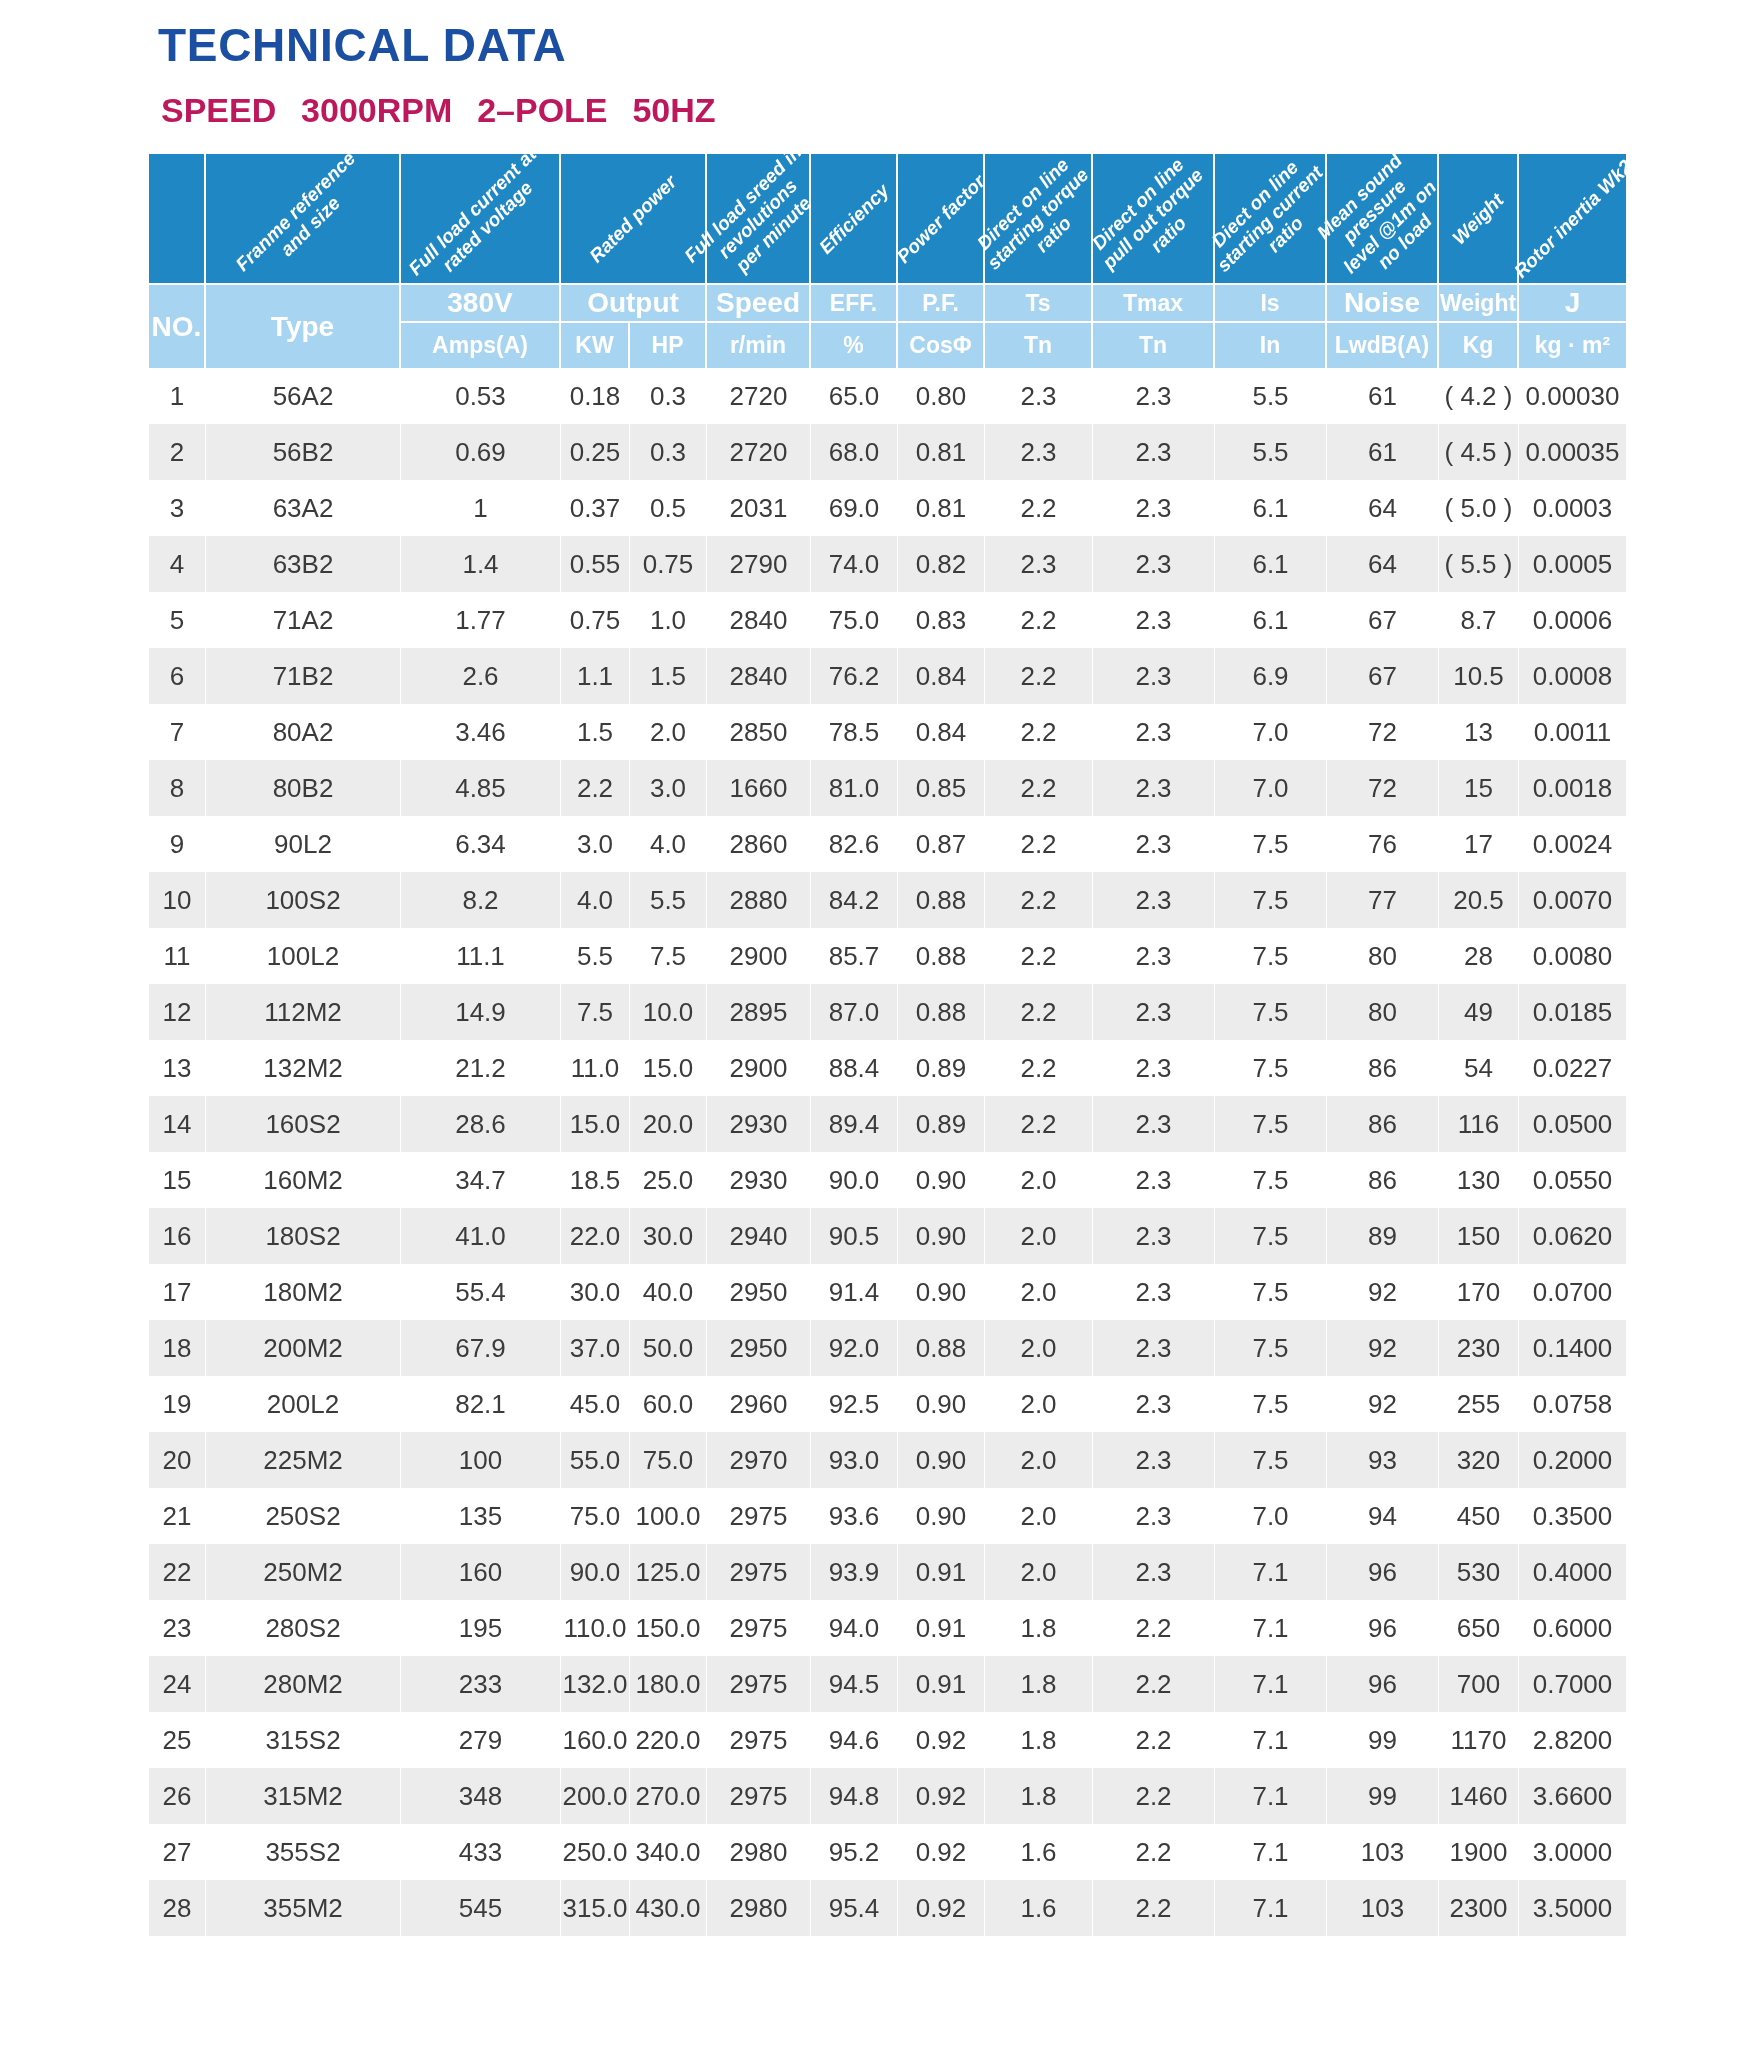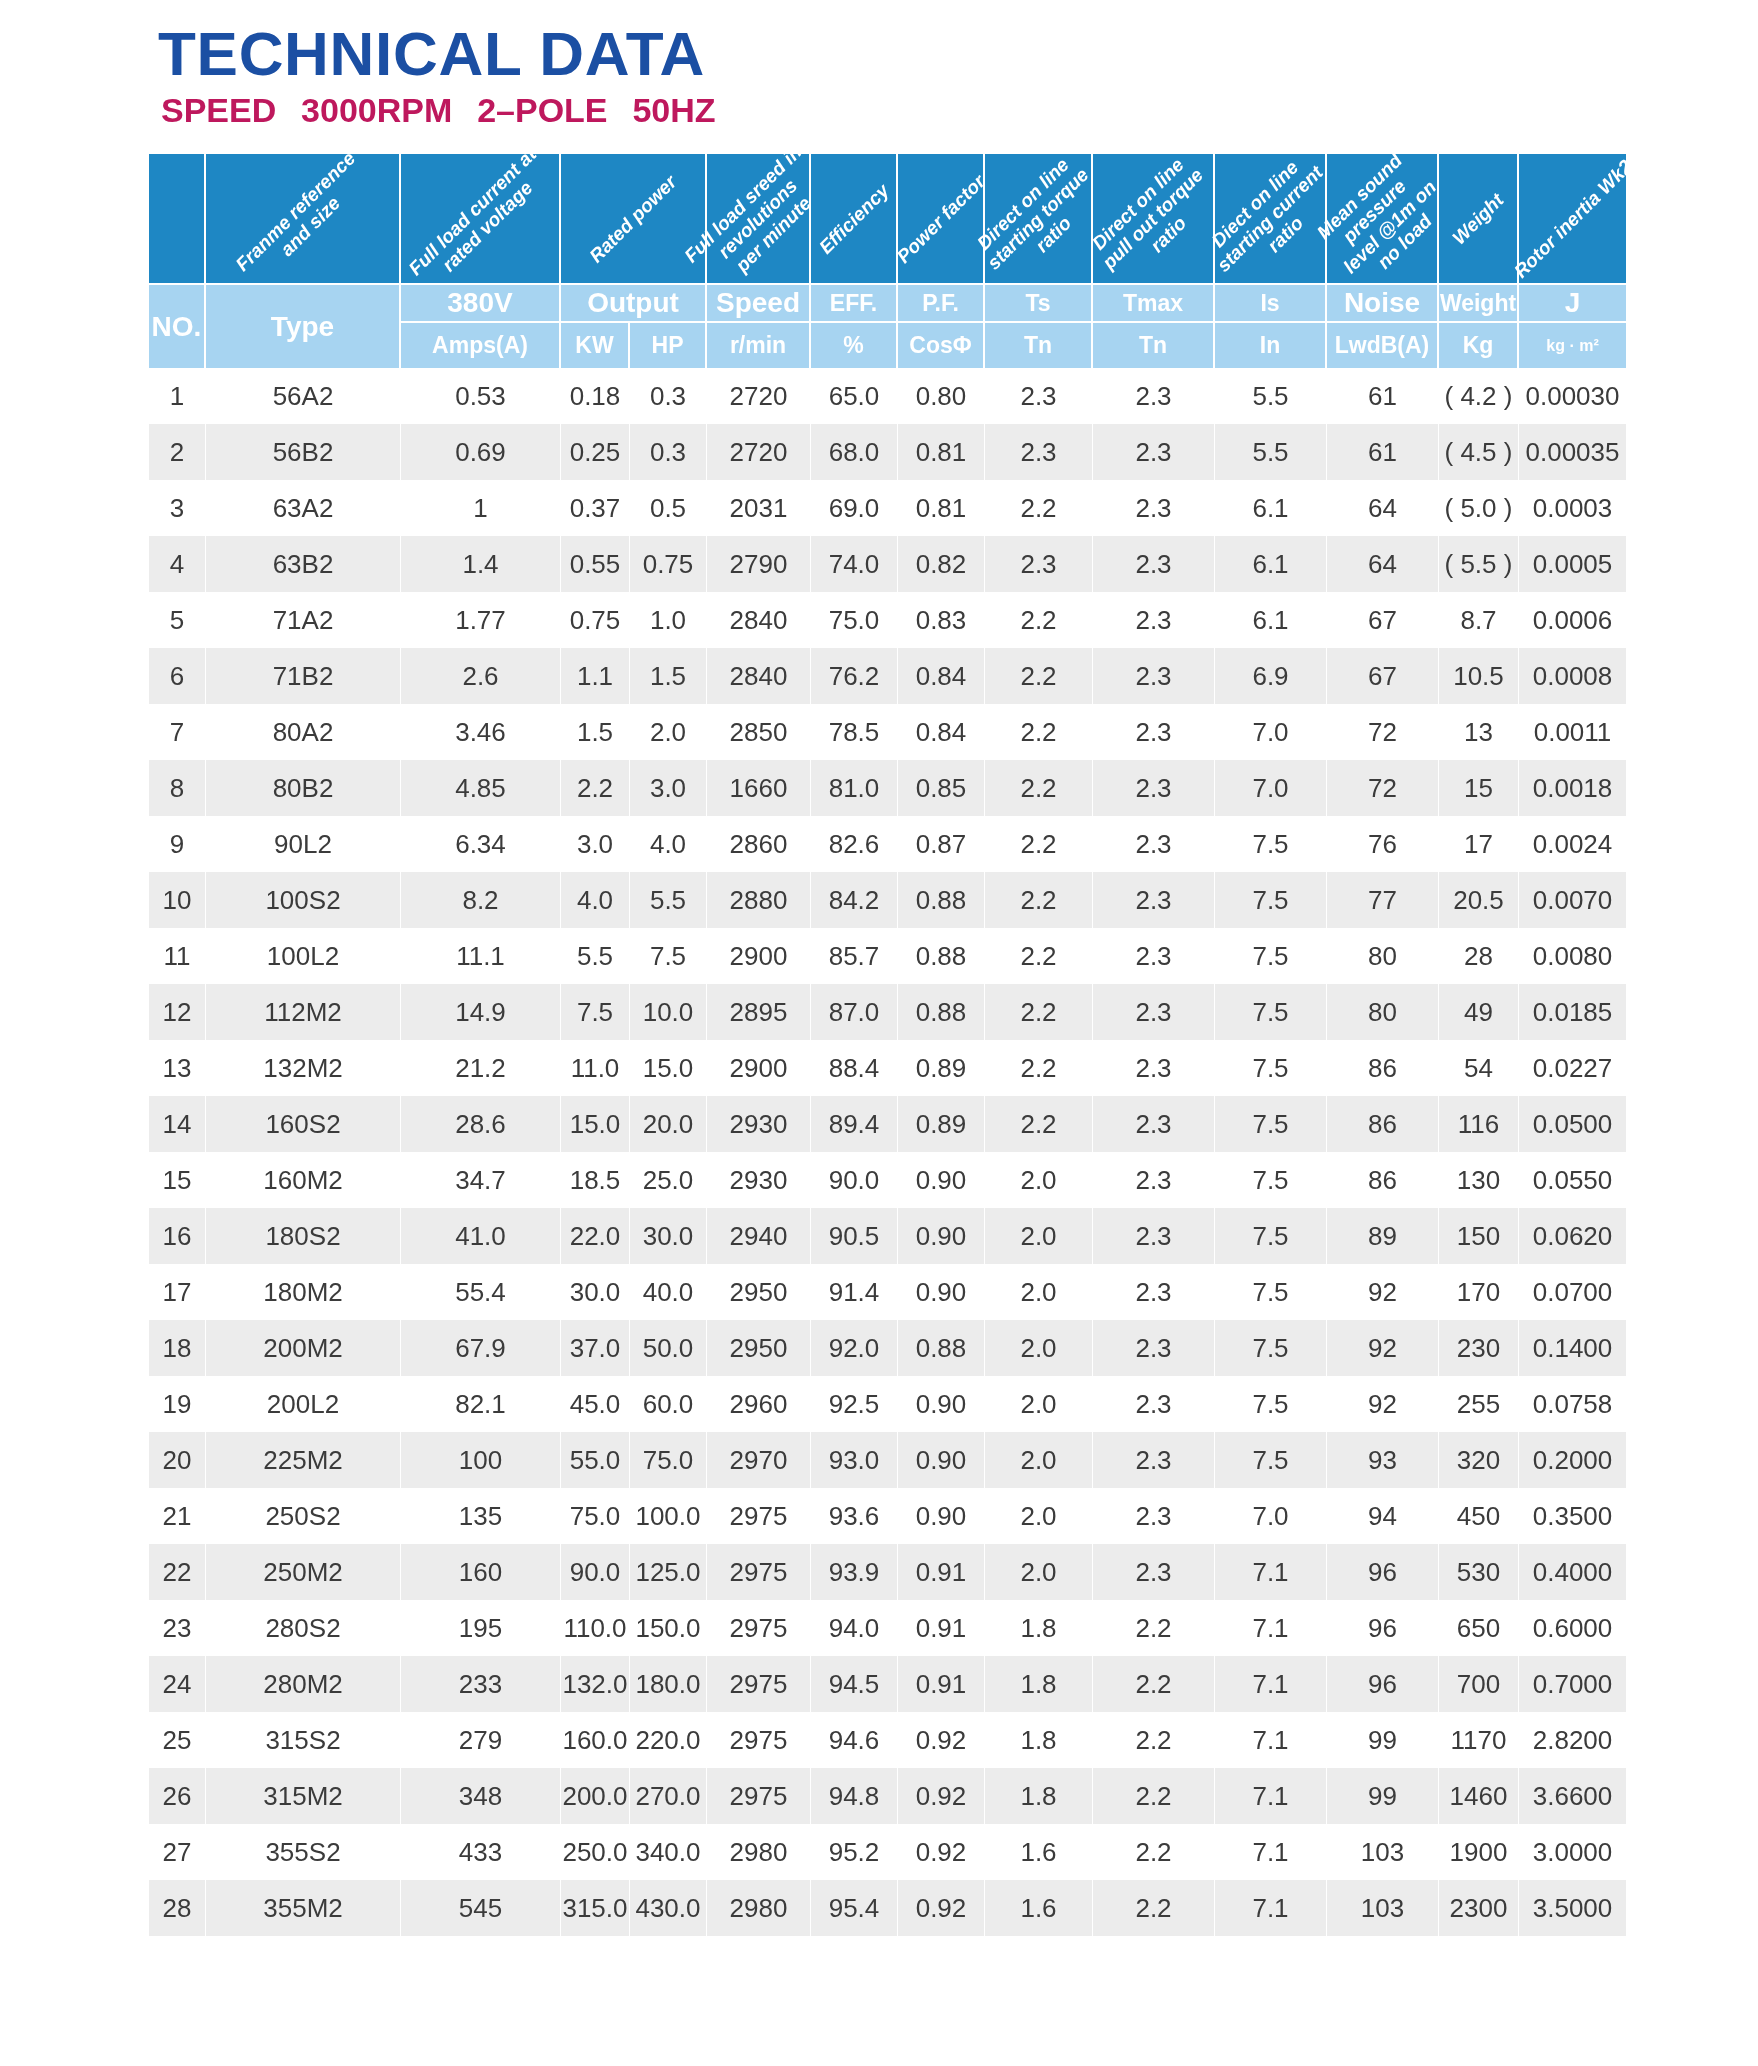--- a/index.html
+++ b/index.html
@@ -9,21 +9,21 @@
     width: 1758px;
     height: 2066px;
     background: #ffffff;
     font-family: "Liberation Sans", sans-serif;
     overflow: hidden;
   }
   .title {
     position: absolute;
     left: 158px;
     top: 18px;
-    font-size: 62px;
+    font-size: 46px;
     font-weight: bold;
     letter-spacing: 0.7px;
     color: #1b4fa3;
   }
   .subtitle {
     position: absolute;
     left: 161px;
     top: 91px;
     font-size: 34px;
     font-weight: bold;
@@ -66,21 +66,21 @@
     border-right: 2.1px solid #fff;
     color: #ffffff;
     font-weight: bold;
     font-size: 23px;
     display: flex;
     align-items: center;
     justify-content: center;
     text-align: center;
   }
   .hl.big { font-size: 28px; }
-  .hl.sm  { font-size: 16px; }
+  .hl.sm  { font-size: 23px; }
   .hb { border-bottom: 2.1px solid #fff; text-align: right; }
   .lastcol { border-right: none !important; }
   
   .c1{grid-column:1}.c2{grid-column:2}.c3{grid-column:3}.c4{grid-column:4}
   .c5{grid-column:5}.c6{grid-column:6}.c7{grid-column:7}.c8{grid-column:8}
   .c9{grid-column:9}.c10{grid-column:10}.c11{grid-column:11}.c12{grid-column:12}
   .c13{grid-column:13}.c14{grid-column:14}
   .c45{grid-column:4 / 6}
   .r1{grid-row:1}.r2{grid-row:2}.r3{grid-row:3}.r24{grid-row:2 / 4}
   

